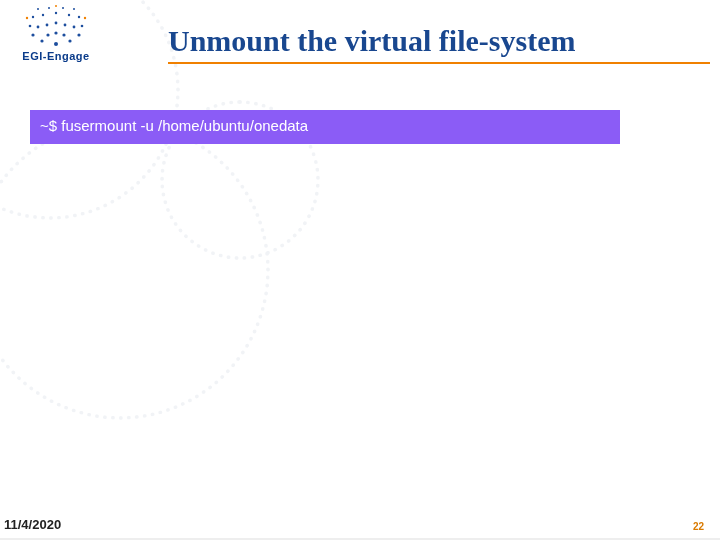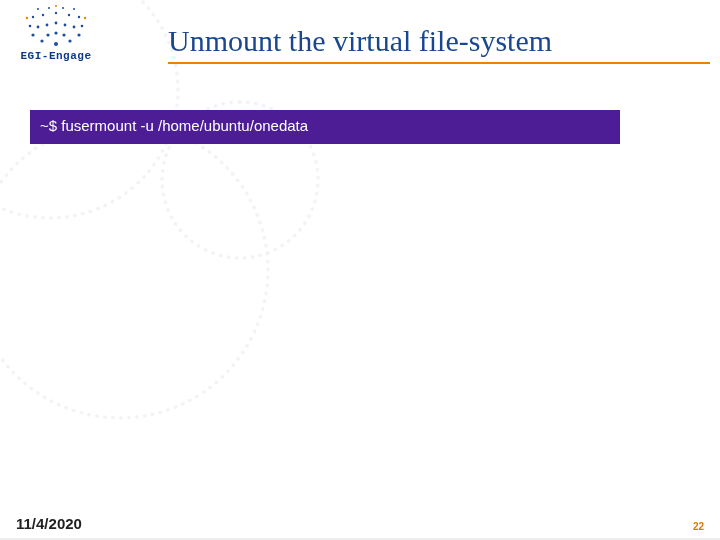--- a/index.html
+++ b/index.html
@@ -35,61 +35,61 @@
     width: 84px;
     text-align: center;
   }
   .logo svg { display: block; margin: 0 auto; }
   .logo .brand {
     font-size: 11px;
     font-weight: 700;
     letter-spacing: 0.5px;
     color: #0a3b8a;
     margin-top: 2px;
-    font-family: Liberation Mono, monospace;
+    font-family: Liberation Sans, sans-serif;
   }
 
   .title {
     position: absolute;
     left: 168px;
     right: 12px;
     top: 24px;
     font-family: Georgia, 'Times New Roman', serif;
-    font-weight: 400;
+    font-weight: 700;
     font-size: 30px;
     color: #19478f;
     white-space: nowrap;
   }
   .title-underline {
     position: absolute;
     left: 168px;
     top: 62px;
     right: 10px;
     height: 2px;
     background: #f08000;
   }
 
   .terminal {
     position: absolute;
     left: 30px;
     top: 110px;
     width: 590px;
-    background: #4c1d95;
+    background: #8b5cf6;
     color: #ffffff;
     font-family: Arial, sans-serif;
     font-size: 15px;
     padding: 6px 10px 8px 10px;
     line-height: 1.3;
   }
 
   .footer-date {
     position: absolute;
-    left: 16px;
+    left: 4px;
     bottom: 8px;
-    font-size: 15px;
+    font-size: 13px;
     font-weight: 700;
     color: #222;
     margin-top: 14px;
   }
   .footer-page {
     position: absolute;
     right: 16px;
     bottom: 8px;
     font-size: 10px;
     font-weight: 700;

